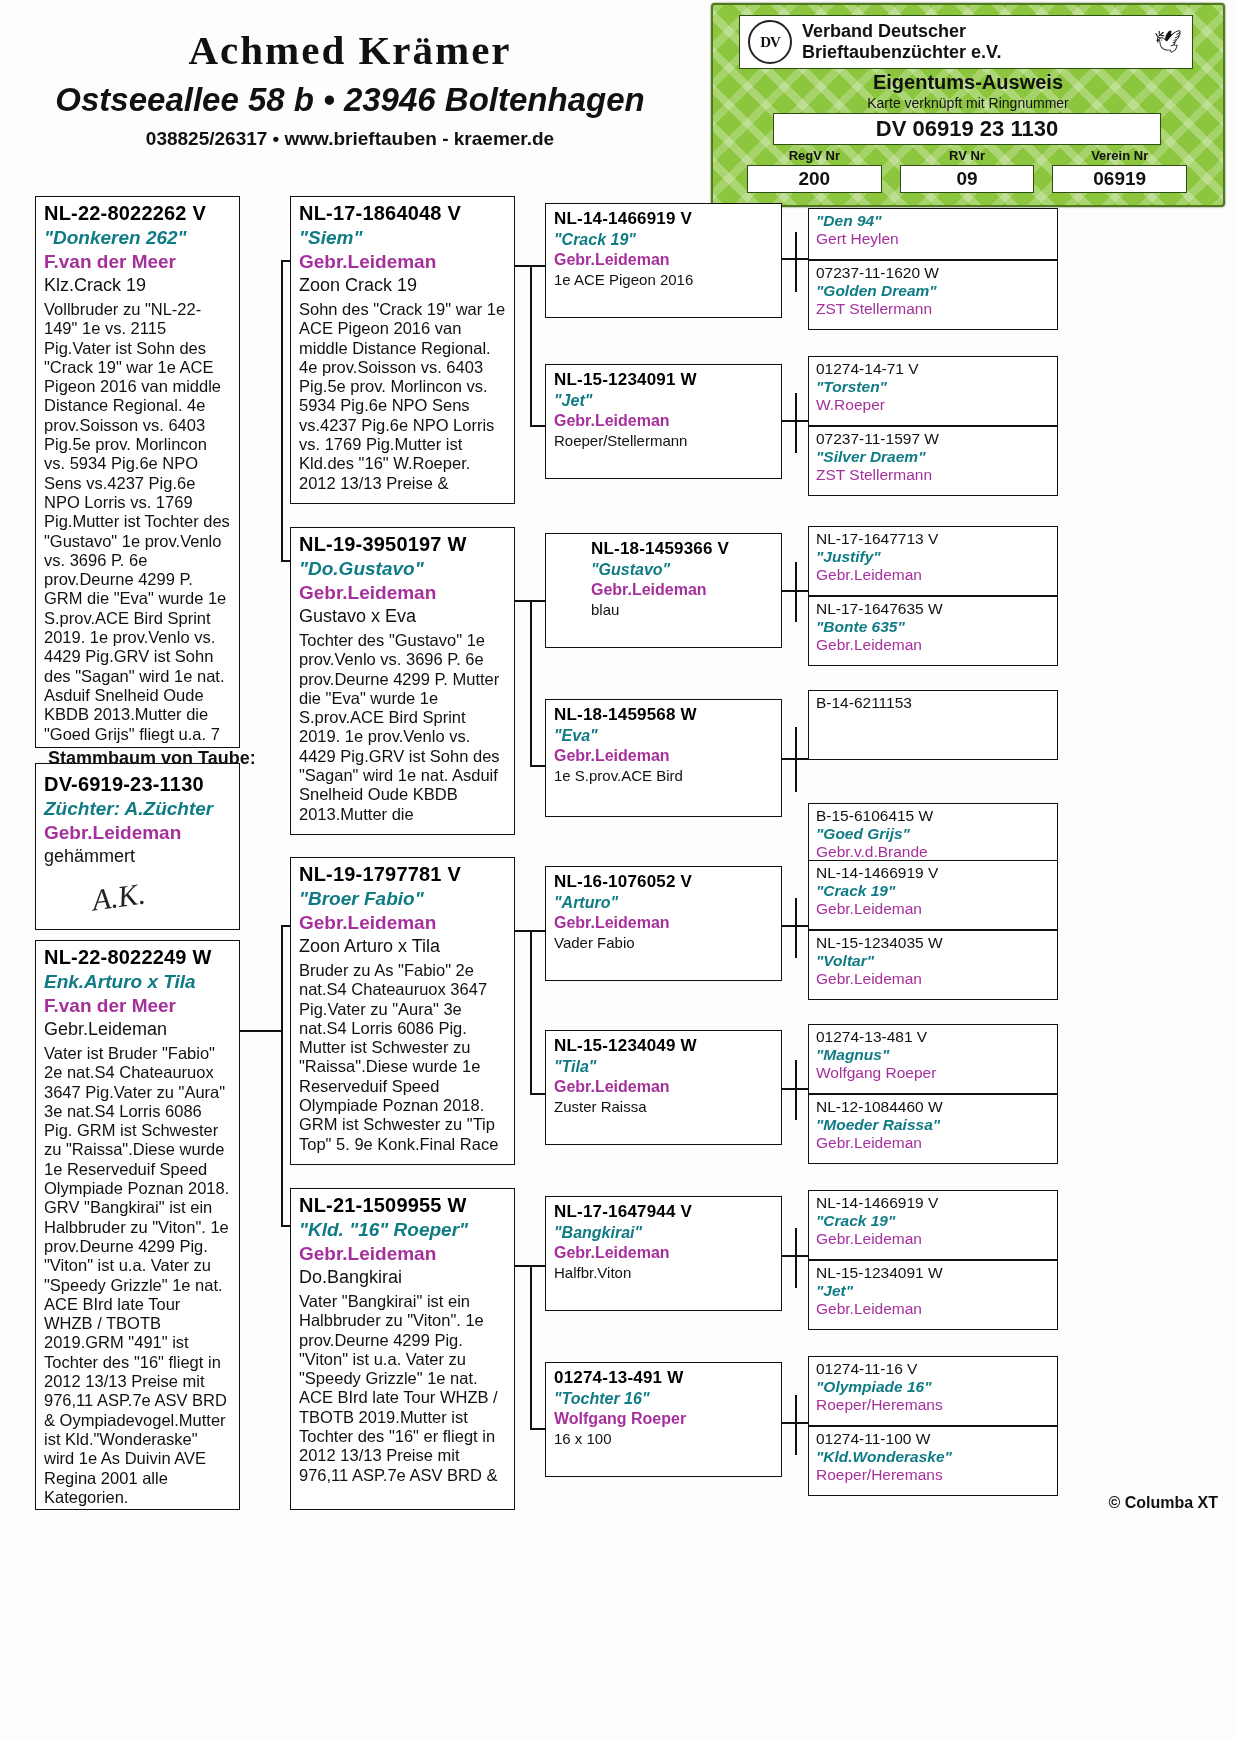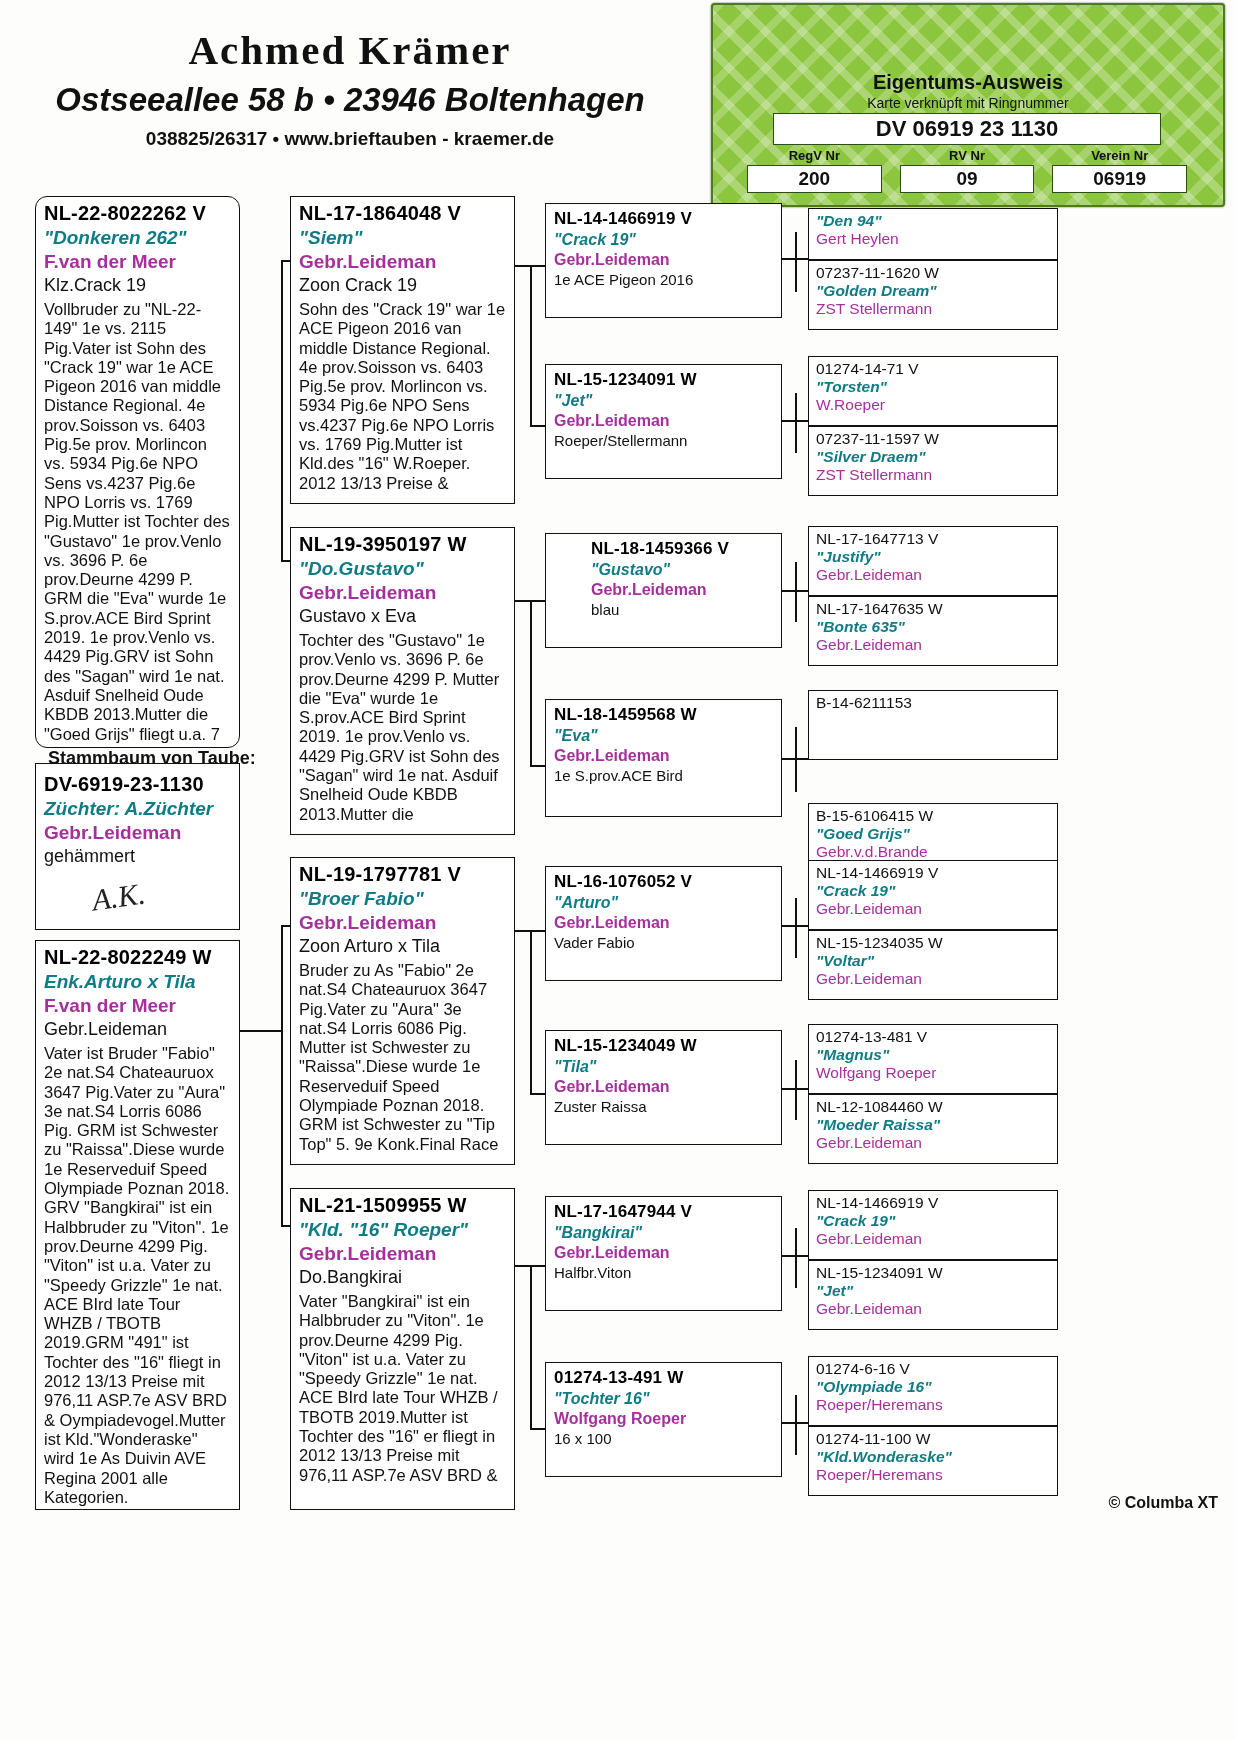--- a/index.html
+++ b/index.html
@@ -86,20 +86,28 @@
 <body>
 
 <div class="hdr">
   <div class="hdr-name">Achmed  Krämer</div>
   <div class="hdr-addr">Ostseeallee 58 b • 23946  Boltenhagen</div>
   <div class="hdr-web">038825/26317 • www.brieftauben - kraemer.de</div>
 </div>
 
 <div class="card">
   <div class="watermark"></div>
+  <div class="card-top">
+    <div class="vdb-seal">DV</div>
+    <div class="vdb-text">
+      <div>Verband Deutscher</div>
+      <div>Brieftaubenzüchter e.V.</div>
+    </div>
+    <div class="vdb-bird">🕊</div>
+  </div>
   <div class="card-title">Eigentums-Ausweis</div>
   <div class="card-sub">Karte verknüpft mit Ringnummer</div>
   <div class="card-ring">DV 06919 23 1130</div>
   <div class="card-lbls">
     <div class="cl">RegV Nr</div>
     <div class="cl">RV Nr</div>
     <div class="cl">Verein Nr</div>
   </div>
   <div class="card-vals">
     <div class="cv">200</div>
@@ -143,21 +151,21 @@
 <div class="ln v" style="left:795px;top:727px;height:65px;"></div>
 <div class="ln h" style="left:782px;top:925px;width:26px;"></div>
 <div class="ln v" style="left:795px;top:898px;height:60px;"></div>
 <div class="ln h" style="left:782px;top:1088px;width:26px;"></div>
 <div class="ln v" style="left:795px;top:1060px;height:60px;"></div>
 <div class="ln h" style="left:782px;top:1255px;width:26px;"></div>
 <div class="ln v" style="left:795px;top:1228px;height:60px;"></div>
 <div class="ln h" style="left:782px;top:1422px;width:26px;"></div>
 <div class="ln v" style="left:795px;top:1395px;height:60px;"></div>
 
-<div class="box" style="left:35px;top:196px;width:205px;height:552px;border-radius:12px;">
+<div class="box" style="left:35px;top:196px;width:205px;height:552px;">
   <div class="ring">NL-22-8022262 V</div>
   <div class="nick">"Donkeren 262"</div>
   <div class="breeder">F.van der Meer</div>
   <div class="plain">Klz.Crack 19</div>
   <div class="desc">Vollbruder zu "NL-22-149" 1e vs. 2115 Pig.Vater ist Sohn des "Crack 19" war 1e ACE Pigeon 2016 van middle Distance Regional. 4e prov.Soisson vs. 6403 Pig.5e prov. Morlincon vs. 5934 Pig.6e NPO Sens vs.4237 Pig.6e NPO Lorris vs. 1769 Pig.Mutter ist Tochter des "Gustavo" 1e prov.Venlo vs. 3696 P. 6e prov.Deurne   4299 P. GRM die "Eva" wurde 1e S.prov.ACE Bird Sprint 2019. 1e prov.Venlo vs. 4429 Pig.GRV ist Sohn des "Sagan" wird 1e nat. Asduif  Snelheid Oude KBDB 2013.Mutter die "Goed Grijs" fliegt u.a. 7 x 1e Preis. So den</div>
 </div>
 
 <div class="stamm" style="left:44px;top:748px;">Stammbaum von Taube:</div>
 <div class="box" style="left:35px;top:763px;width:205px;height:167px;">
   <div class="ring" style="margin-top:4px;">DV-6919-23-1130</div>
@@ -320,21 +328,21 @@
   <div class="l1">NL-14-1466919 V</div>
   <div class="l2">"Crack 19"</div>
   <div class="l3">Gebr.Leideman</div>
 </div>
 <div class="small-box" style="left:808px;top:1260px;width:250px;height:70px;">
   <div class="l1">NL-15-1234091 W</div>
   <div class="l2">"Jet"</div>
   <div class="l3">Gebr.Leideman</div>
 </div>
 <div class="small-box" style="left:808px;top:1356px;width:250px;height:70px;">
-  <div class="l1">01274-6-16 V</div>
+  <div class="l1">01274-11-16 V</div>
   <div class="l2">"Olympiade 16"</div>
   <div class="l3">Roeper/Heremans</div>
 </div>
 <div class="small-box" style="left:808px;top:1426px;width:250px;height:70px;">
   <div class="l1">01274-11-100 W</div>
   <div class="l2">"Kld.Wonderaske"</div>
   <div class="l3">Roeper/Heremans</div>
 </div>
 
 <div class="footer" style="bottom:228px;">© Columba XT</div>

